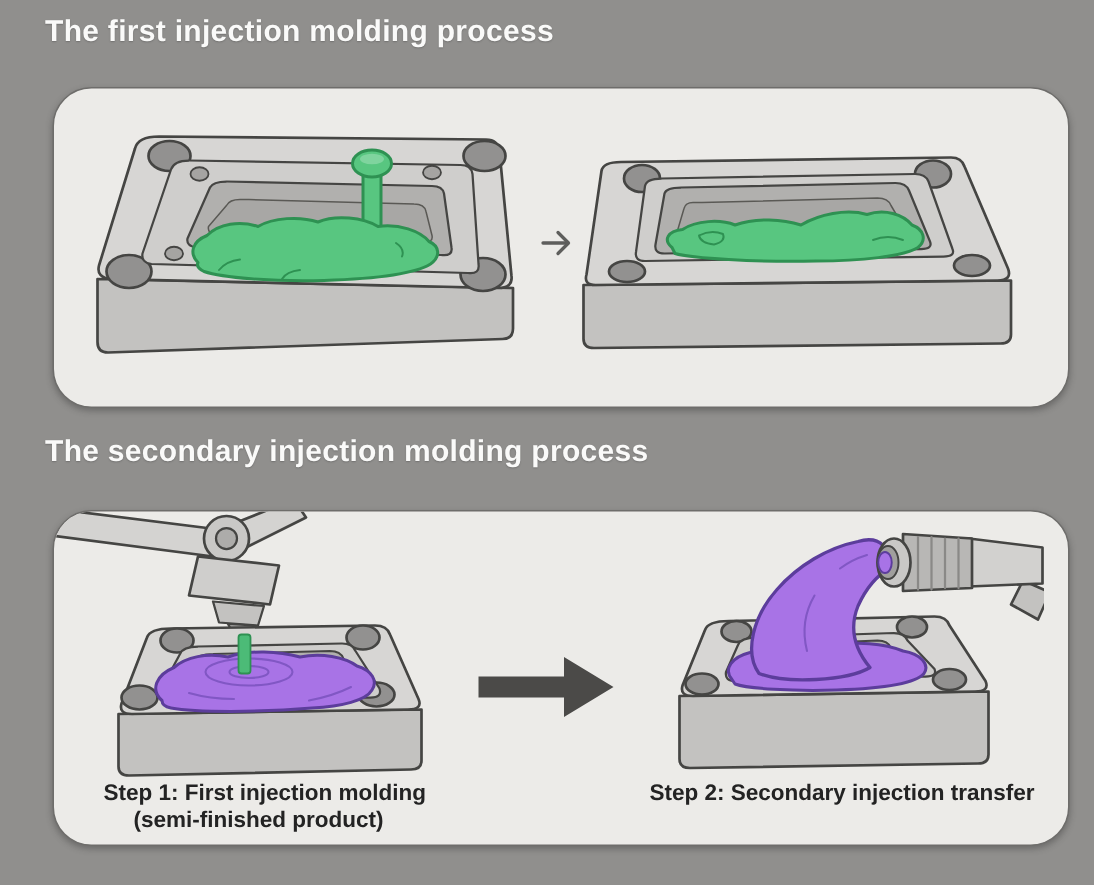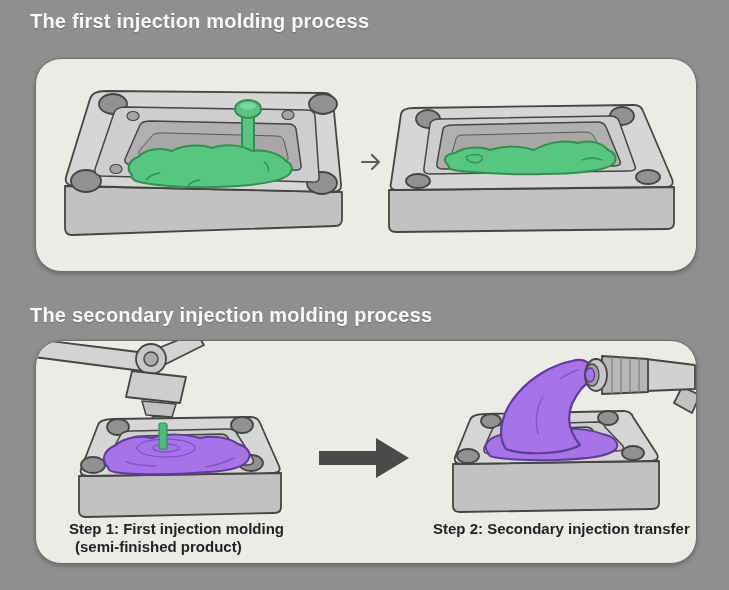--- a/index.html
+++ b/index.html
@@ -9,39 +9,40 @@
     font-family:"Liberation Sans", sans-serif;
   }
   .canvas{position:absolute;left:0;top:0;width:729px;height:438px;}
   .section-title{
     position:absolute;left:30px;margin:0;
     color:#fafaf9;font-size:20px;font-weight:700;letter-spacing:.2px;
     text-shadow:0 1px 1px rgba(60,60,60,.35);
     white-space:nowrap;
   }
   #title1{top:10px;}
-  #title2{top:304px;}
+  #title2{top:290px;}
   .panel{
     position:absolute;left:35px;width:660px;
     background:#ecebe8;
     border:1px solid #6e6d6b;
     border-radius:26px;
     box-shadow:0 2px 4px rgba(40,40,40,.35);
     overflow:hidden;
+    padding-left:16px;
   }
   #panel1{top:58px;height:212px;}
   #panel2{top:340px;height:222px;}
   .panel svg{position:absolute;left:0;top:0;display:block;}
   .caption{
     position:absolute;color:#232323;
     font-size:15px;font-weight:700;line-height:18px;white-space:nowrap;
   }
   #cap1{left:33px;top:179px;}
   #cap2{left:397px;top:179px;}
-  .caption .indent{padding-left:6px;}
+  .caption .indent{padding-left:6px;margin-left:14px;}
   .l{display:block;}
 </style>
 </head>
 <body>
 
 <div class="canvas">
 
   <h2 id="title1" class="section-title">The first injection molding process</h2>
 
   <div id="panel1" class="panel">

